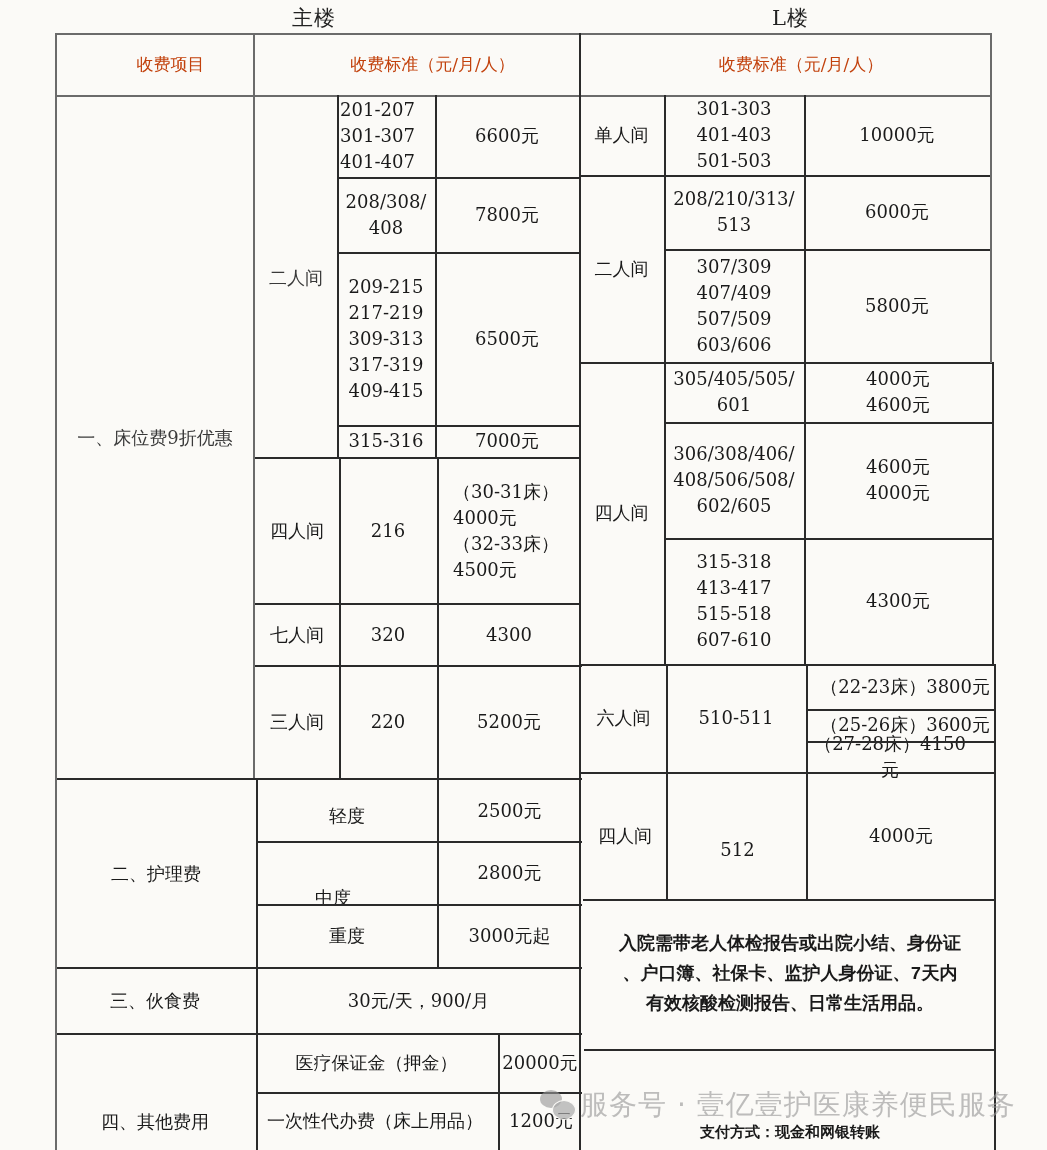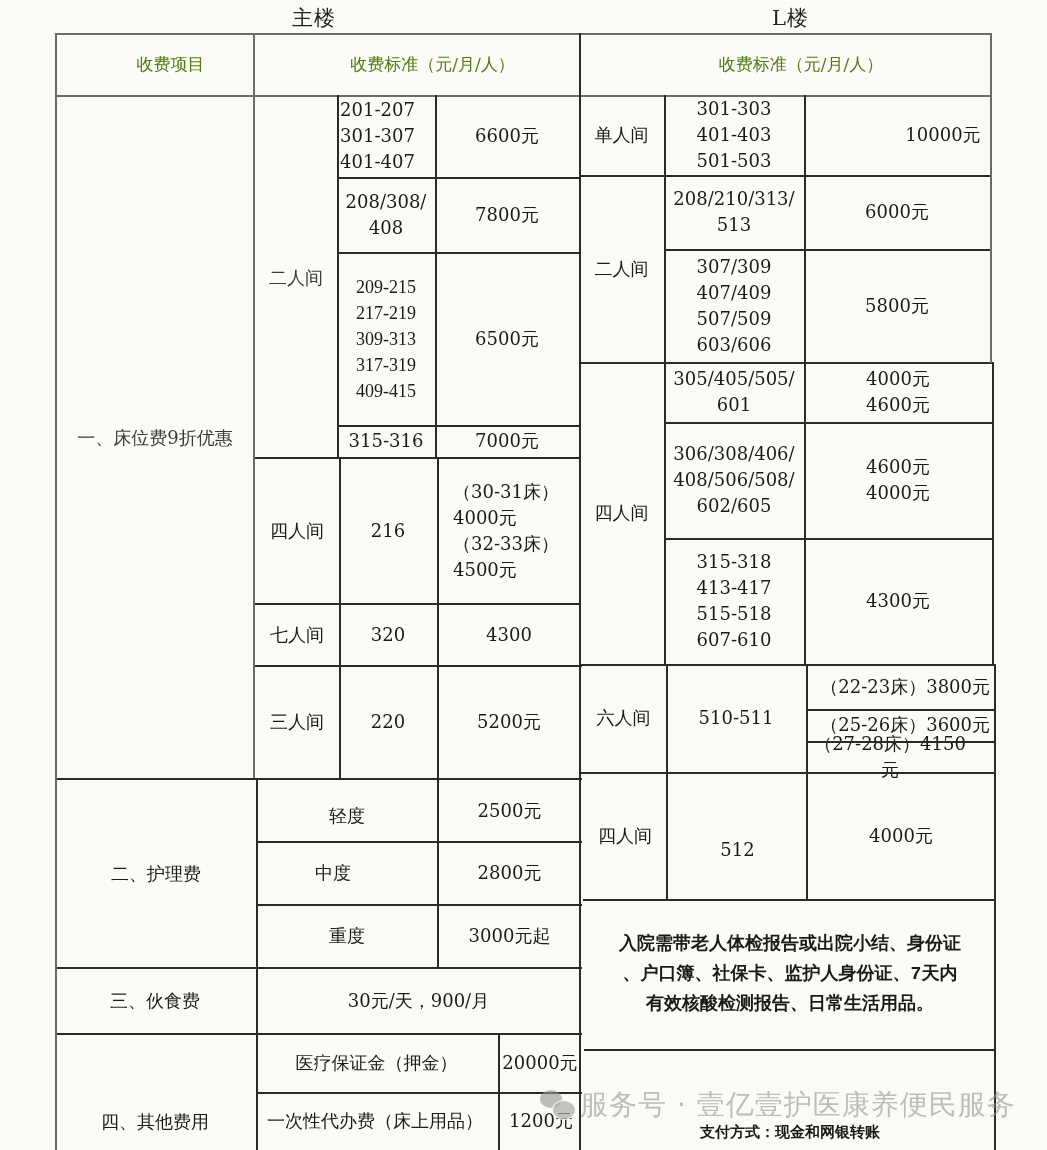--- a/index.html
+++ b/index.html
@@ -13,21 +13,21 @@
   .cell {
     position:absolute; box-sizing:border-box;
     display:flex; align-items:center; justify-content:center;
     text-align:center; line-height:26px;
     font-size:18px;
   }
   .hline { position:absolute; height:1.5px; background:#2a2a2a; }
   .vline { position:absolute; width:1.5px; background:#2a2a2a; }
   .thin { background:#6b6b6b; }
   .title { position:absolute; font-size:21px; letter-spacing:1px; color:#222; }
-  .hdr { font-size:17px; color:#4d7c0f;padding-left:33px; }
+  .hdr { font-size:17px; color:#c2410c;padding-left:33px; }
   .lbl-light { color:#3a3a3a; }
   .ml { white-space:pre-line; }
   .left-align { justify-content:flex-start; text-align:left; padding-left:16px; }
   .bold { font-weight:bold; font-family:Liberation Mono, monospace; }
   .watermark {
     position:absolute; left:540px; top:1086px;
     font-family:"DejaVu Sans","Liberation Sans",sans-serif;
     font-size:28px; color:rgba(150,150,150,0.62); letter-spacing:1px;
     display:flex; align-items:center; gap:6px;
   }
@@ -48,21 +48,21 @@
 <div class="cell lbl-light" style="left:55px;top:95px;width:200px;height:685px;">一、床位费9折优惠</div>
 
 <div class="cell lbl-light" style="left:255px;top:95px;width:82px;height:362px;align-items:flex-start;padding-top:170px;">二人间</div>
 <div class="cell ml" style="left:337px;top:95px;width:81px;height:82px;">201-207
 301-307
 401-407</div>
 <div class="cell" style="left:435px;top:95px;width:144px;height:82px;">6600元</div>
 <div class="cell ml" style="left:337px;top:177px;width:98px;height:75px;">208/308/
 408</div>
 <div class="cell" style="left:435px;top:177px;width:144px;height:75px;">7800元</div>
-<div class="cell ml" style="left:337px;top:252px;width:98px;height:173px;font-family:Liberation Serif, serif;">209-215
+<div class="cell ml" style="left:337px;top:252px;width:98px;height:173px;">209-215
 217-219
 309-313
 317-319
 409-415</div>
 <div class="cell" style="left:435px;top:252px;width:144px;height:173px;">6500元</div>
 <div class="cell" style="left:337px;top:425px;width:98px;height:32px;">315-316</div>
 <div class="cell" style="left:435px;top:425px;width:144px;height:32px;">7000元</div>
 
 <div class="cell" style="left:255px;top:457px;width:84px;height:147px;">四人间</div>
 <div class="cell" style="left:339px;top:457px;width:98px;height:147px;">216</div>
@@ -76,21 +76,21 @@
 <div class="cell" style="left:437px;top:604px;width:144px;height:62px;">4300</div>
 
 <div class="cell" style="left:255px;top:666px;width:84px;height:112px;border-radius:8px;">三人间</div>
 <div class="cell" style="left:339px;top:666px;width:98px;height:112px;">220</div>
 <div class="cell" style="left:437px;top:666px;width:144px;height:112px;">5200元</div>
 
 <div class="cell" style="left:579px;top:95px;width:85px;height:80px;">单人间</div>
 <div class="cell ml" style="left:664px;top:95px;width:140px;height:80px;">301-303
 401-403
 501-503</div>
-<div class="cell" style="left:804px;top:95px;width:186px;height:80px;margin-left:46px;">10000元</div>
+<div class="cell" style="left:804px;top:95px;width:186px;height:80px;">10000元</div>
 
 <div class="cell" style="left:579px;top:175px;width:85px;height:187px;">二人间</div>
 <div class="cell ml" style="left:664px;top:175px;width:140px;height:74px;">208/210/313/
 513</div>
 <div class="cell" style="left:804px;top:175px;width:186px;height:74px;">6000元</div>
 <div class="cell ml" style="left:664px;top:249px;width:140px;height:113px;">307/309
 407/409
 507/509
 603/606</div>
 <div class="cell" style="left:804px;top:249px;width:186px;height:113px;">5800元</div>
@@ -117,21 +117,21 @@
 <div class="cell" style="left:806px;top:709px;width:188px;height:32px;justify-content:flex-end;padding-right:4px;">（25-26床）3600元</div>
 <div class="cell" style="left:806px;top:741px;width:188px;height:31px;justify-content:flex-end;padding-right:20px;">（27-28床）4150元</div>
 
 <div class="cell" style="left:583px;top:772px;width:84px;height:127px;">四人间</div>
 <div class="cell" style="left:667px;top:772px;width:141px;height:155px;">512</div>
 <div class="cell" style="left:808px;top:772px;width:186px;height:127px;">4000元</div>
 
 <div class="cell" style="left:55px;top:780px;width:202px;height:188px;">二、护理费</div>
 <div class="cell" style="left:257px;top:780px;width:180px;height:72px;">轻度</div>
 <div class="cell" style="left:437px;top:780px;width:145px;height:62px;">2500元</div>
-<div class="cell" style="left:257px;top:842px;width:152px;height:62px;border-radius:12px;">中度</div>
+<div class="cell" style="left:257px;top:867px;width:152px;height:62px;border-radius:12px;">中度</div>
 <div class="cell" style="left:437px;top:842px;width:145px;height:62px;">2800元</div>
 <div class="cell" style="left:257px;top:904px;width:180px;height:64px;">重度</div>
 <div class="cell" style="left:437px;top:904px;width:145px;height:64px;">3000元起</div>
 
 <div class="cell" style="left:55px;top:968px;width:200px;height:66px;">三、伙食费</div>
 <div class="cell" style="left:255px;top:968px;width:327px;height:66px;">30元/天，900/月</div>
 
 <div class="cell" style="left:55px;top:1034px;width:200px;height:116px;padding-top:60px;">四、其他费用</div>
 <div class="cell" style="left:255px;top:1034px;width:243px;height:58px;">医疗保证金（押金）</div>
 <div class="cell" style="left:498px;top:1034px;width:84px;height:58px;">20000元</div>

